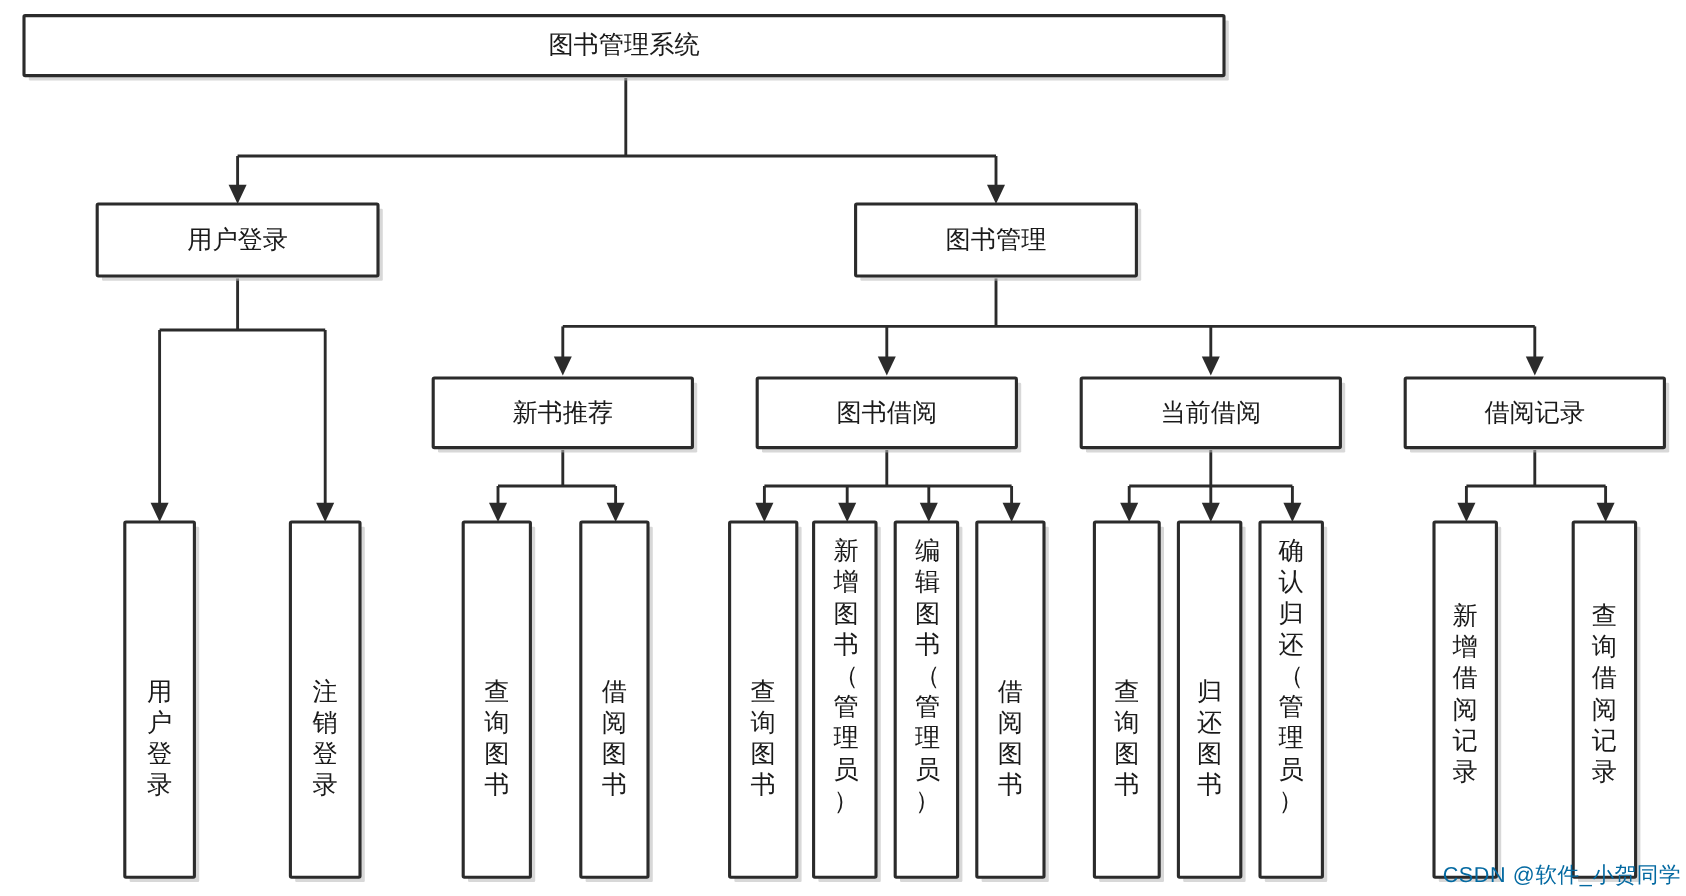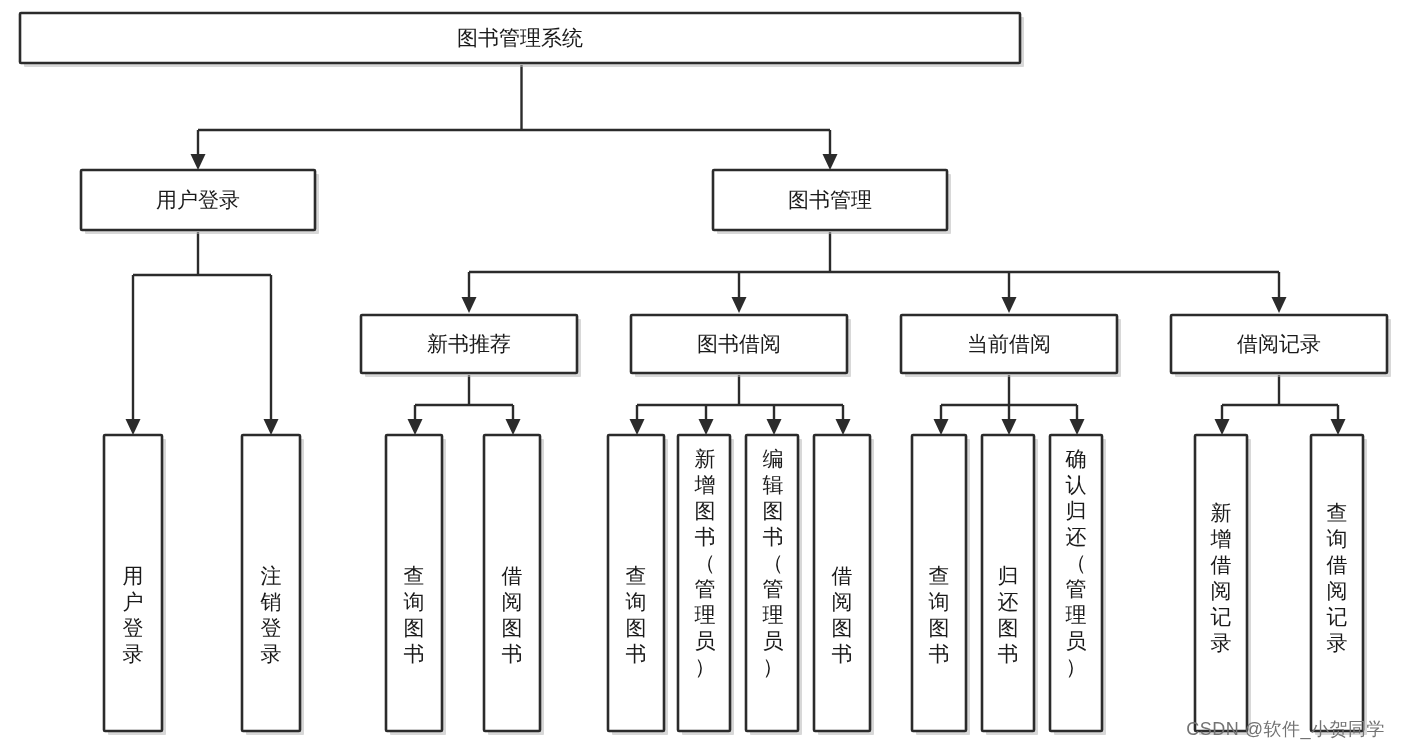--- a/index.html
+++ b/index.html
@@ -52,25 +52,25 @@
     dominant-baseline: middle;
   }
   .node-label-vertical {
     fill: #1a1a1a;
     font-family: "Liberation Sans", "DejaVu Sans", sans-serif;
     font-size: 21px;
     text-anchor: middle;
   }
   .watermark {
     position: absolute;
-    right: 20px;
+    right: 4px;
     bottom: 6px;
     font-family: "Liberation Sans", "DejaVu Sans", sans-serif;
     font-size: 18px;
-    color: #737373;
+    color: #0369a1;
     letter-spacing: 0.5px;
     white-space: nowrap;
     pointer-events: none;
   }
 </style>
 </head>
 <body>
 
 <div id="diagram-root">
   <svg id="flowchart" viewBox="0 0 1405 747" xmlns="http://www.w3.org/2000/svg">

